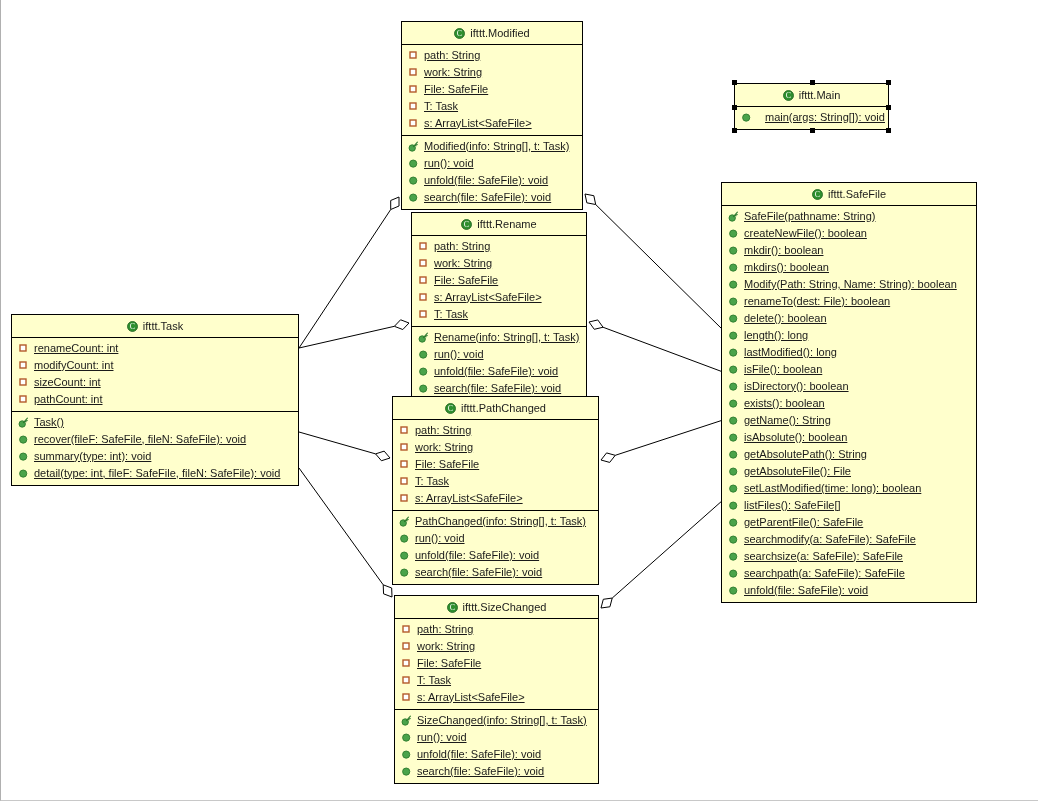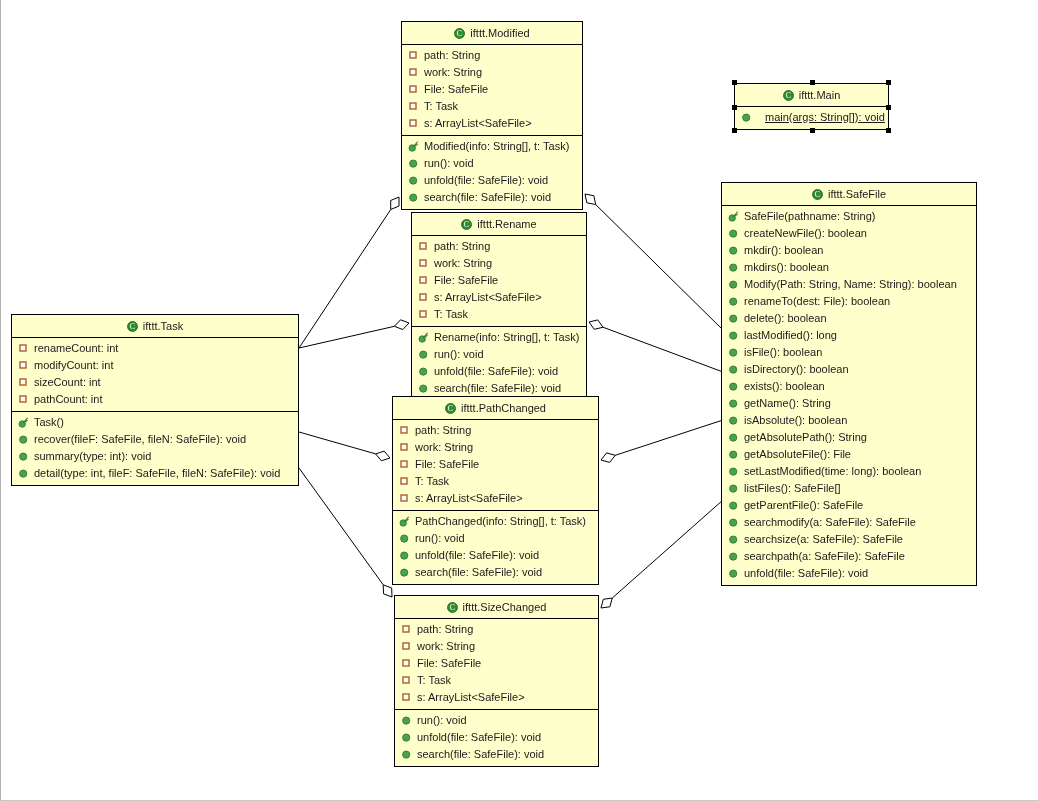--- a/index.html
+++ b/index.html
@@ -44,20 +44,21 @@
     border-bottom: 1px solid #000000;
     font-size: 11px;
     white-space: nowrap;
     line-height: 13px;
   }
   .uml-header .cls-name {
     vertical-align: middle;
   }
   .compartment {
     padding: 2px 0 3px 0;
+    text-decoration: underline;
   }
   .compartment.attrs {
     border-bottom: 1px solid #000000;
   }
   .member {
     padding: 1px 4px 1px 6px;
     white-space: nowrap;
     line-height: 15px;
     font-size: 11px;
     display: flex;
@@ -289,20 +290,28 @@
             </svg>
           </span>
           <span class="mtext">delete(): boolean</span>
         </div>
         <div class="member">
           <span class="ico">
             <svg width="11" height="11" viewBox="0 0 11 11">
               <circle cx="5.2" cy="5.6" r="3.6" fill="#4aa34a" stroke="#2d7a2d" stroke-width="0.9"></circle>
             </svg>
           </span>
+          <span class="mtext">length(): long</span>
+        </div>
+        <div class="member">
+          <span class="ico">
+            <svg width="11" height="11" viewBox="0 0 11 11">
+              <circle cx="5.2" cy="5.6" r="3.6" fill="#4aa34a" stroke="#2d7a2d" stroke-width="0.9"></circle>
+            </svg>
+          </span>
           <span class="mtext">lastModified(): long</span>
         </div>
         <div class="member">
           <span class="ico">
             <svg width="11" height="11" viewBox="0 0 11 11">
               <circle cx="5.2" cy="5.6" r="3.6" fill="#4aa34a" stroke="#2d7a2d" stroke-width="0.9"></circle>
             </svg>
           </span>
           <span class="mtext">isFile(): boolean</span>
         </div>
@@ -694,20 +703,29 @@
         <div class="member">
           <span class="ico">
             <svg width="11" height="11" viewBox="0 0 11 11">
               <rect x="2" y="2" width="6" height="6" fill="#ffffff" stroke="#b35a2a" stroke-width="1.4"></rect>
             </svg>
           </span>
           <span class="mtext">s: ArrayList&lt;SafeFile&gt;</span>
         </div>
       </div>
       <div class="compartment methods">
+        <div class="member">
+          <span class="ico">
+            <svg width="11" height="11" viewBox="0 0 11 11">
+              <circle cx="4.2" cy="7" r="3.2" fill="#4aa34a" stroke="#2d7a2d" stroke-width="0.9"></circle>
+              <path d="M5.4 5.6 L9.4 1.2 M7.6 3.0 L9.2 3.6 M6.6 4.1 L8.2 4.7" stroke="#2d7a2d" stroke-width="1.1" fill="none" stroke-linecap="round"></path>
+            </svg>
+          </span>
+          <span class="mtext">SizeChanged(info: String[], t: Task)</span>
+        </div>
         <div class="member">
           <span class="ico">
             <svg width="11" height="11" viewBox="0 0 11 11">
               <circle cx="5.2" cy="5.6" r="3.6" fill="#4aa34a" stroke="#2d7a2d" stroke-width="0.9"></circle>
             </svg>
           </span>
           <span class="mtext">run(): void</span>
         </div>
         <div class="member">
           <span class="ico">

